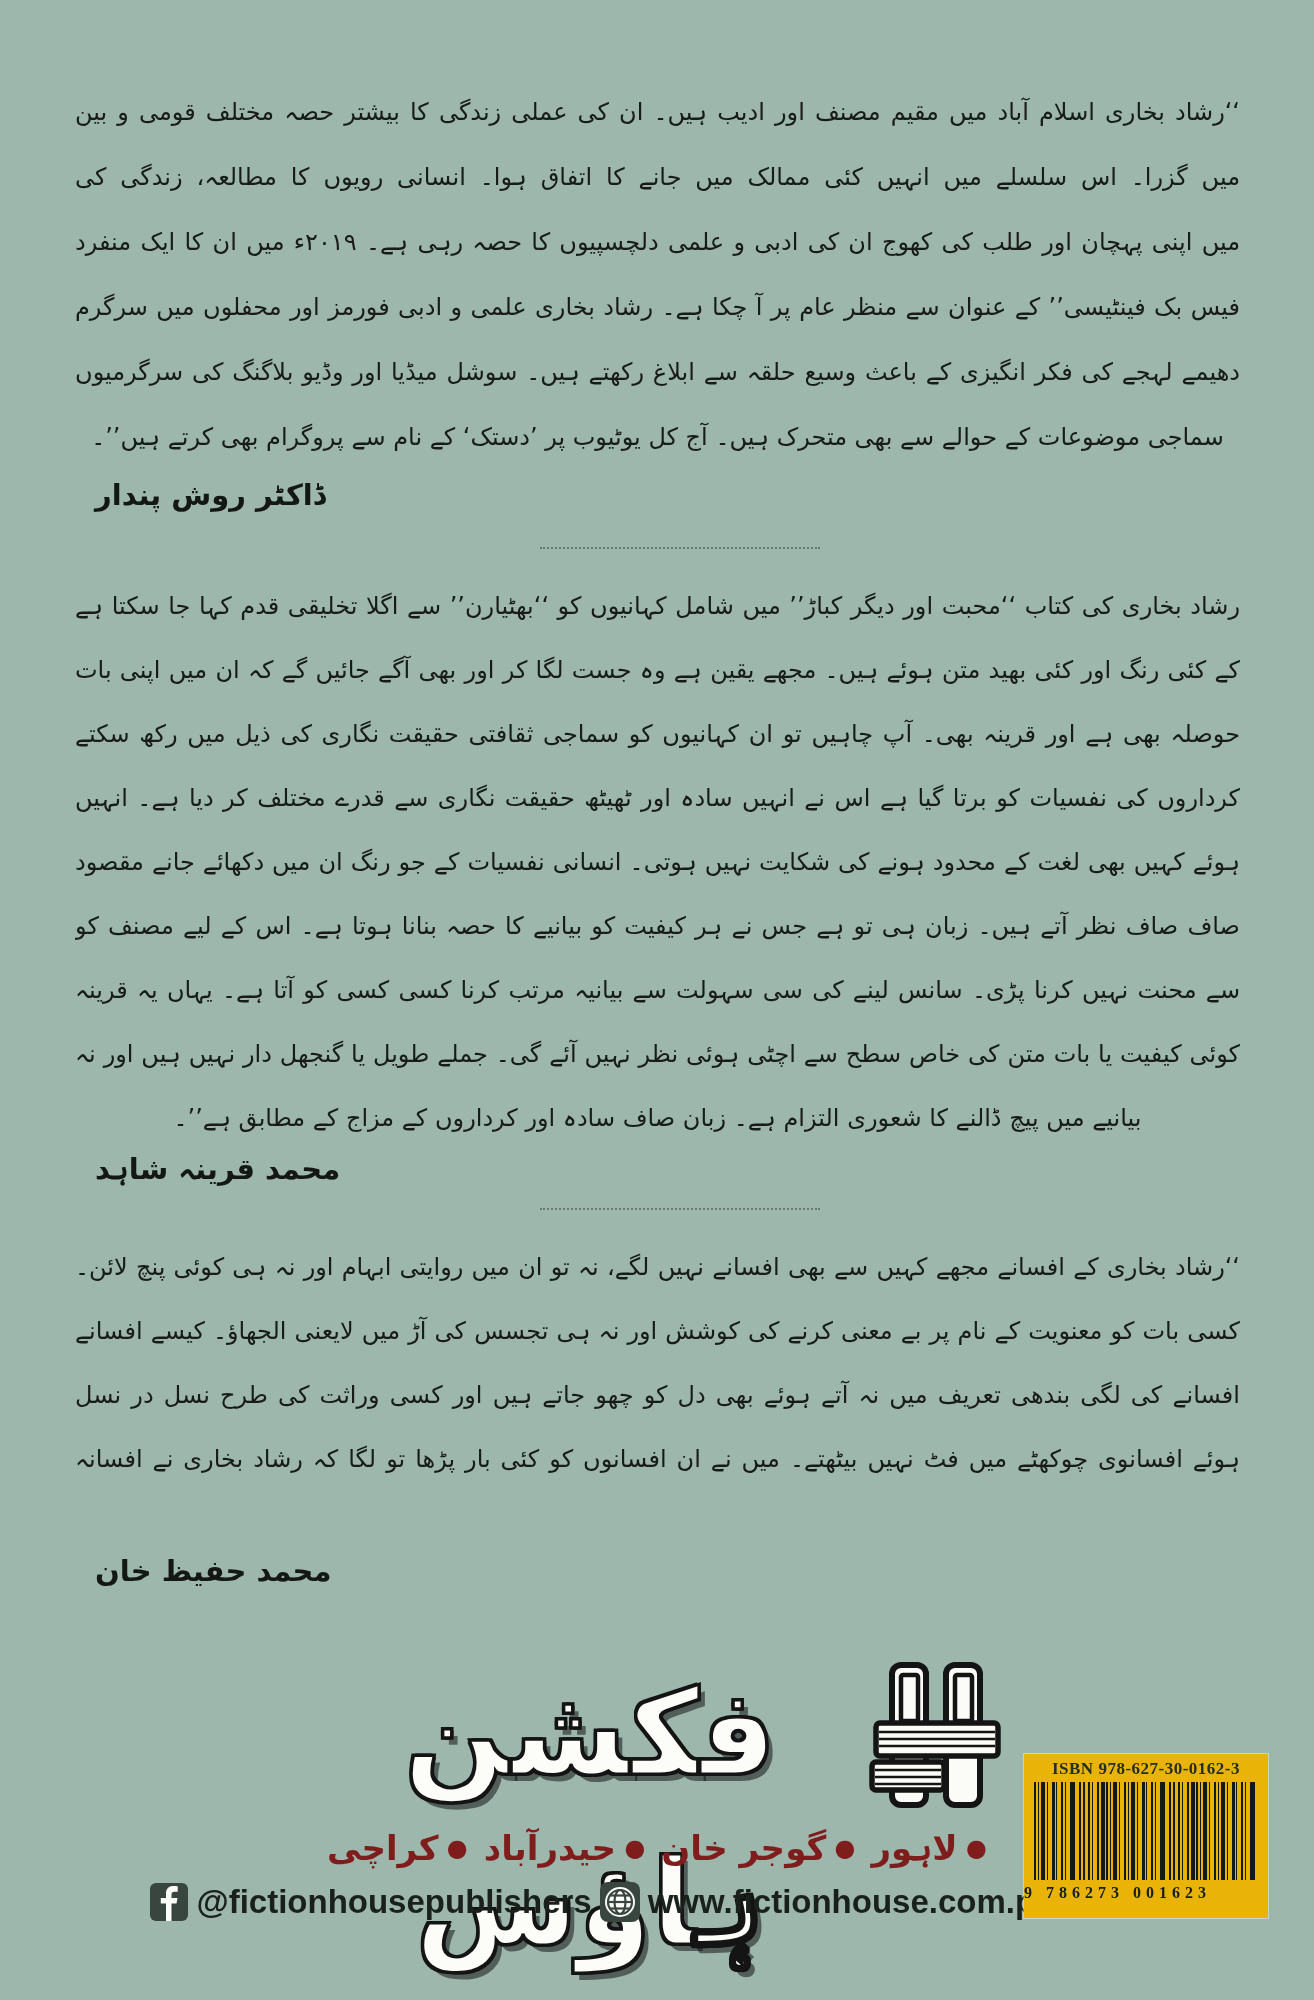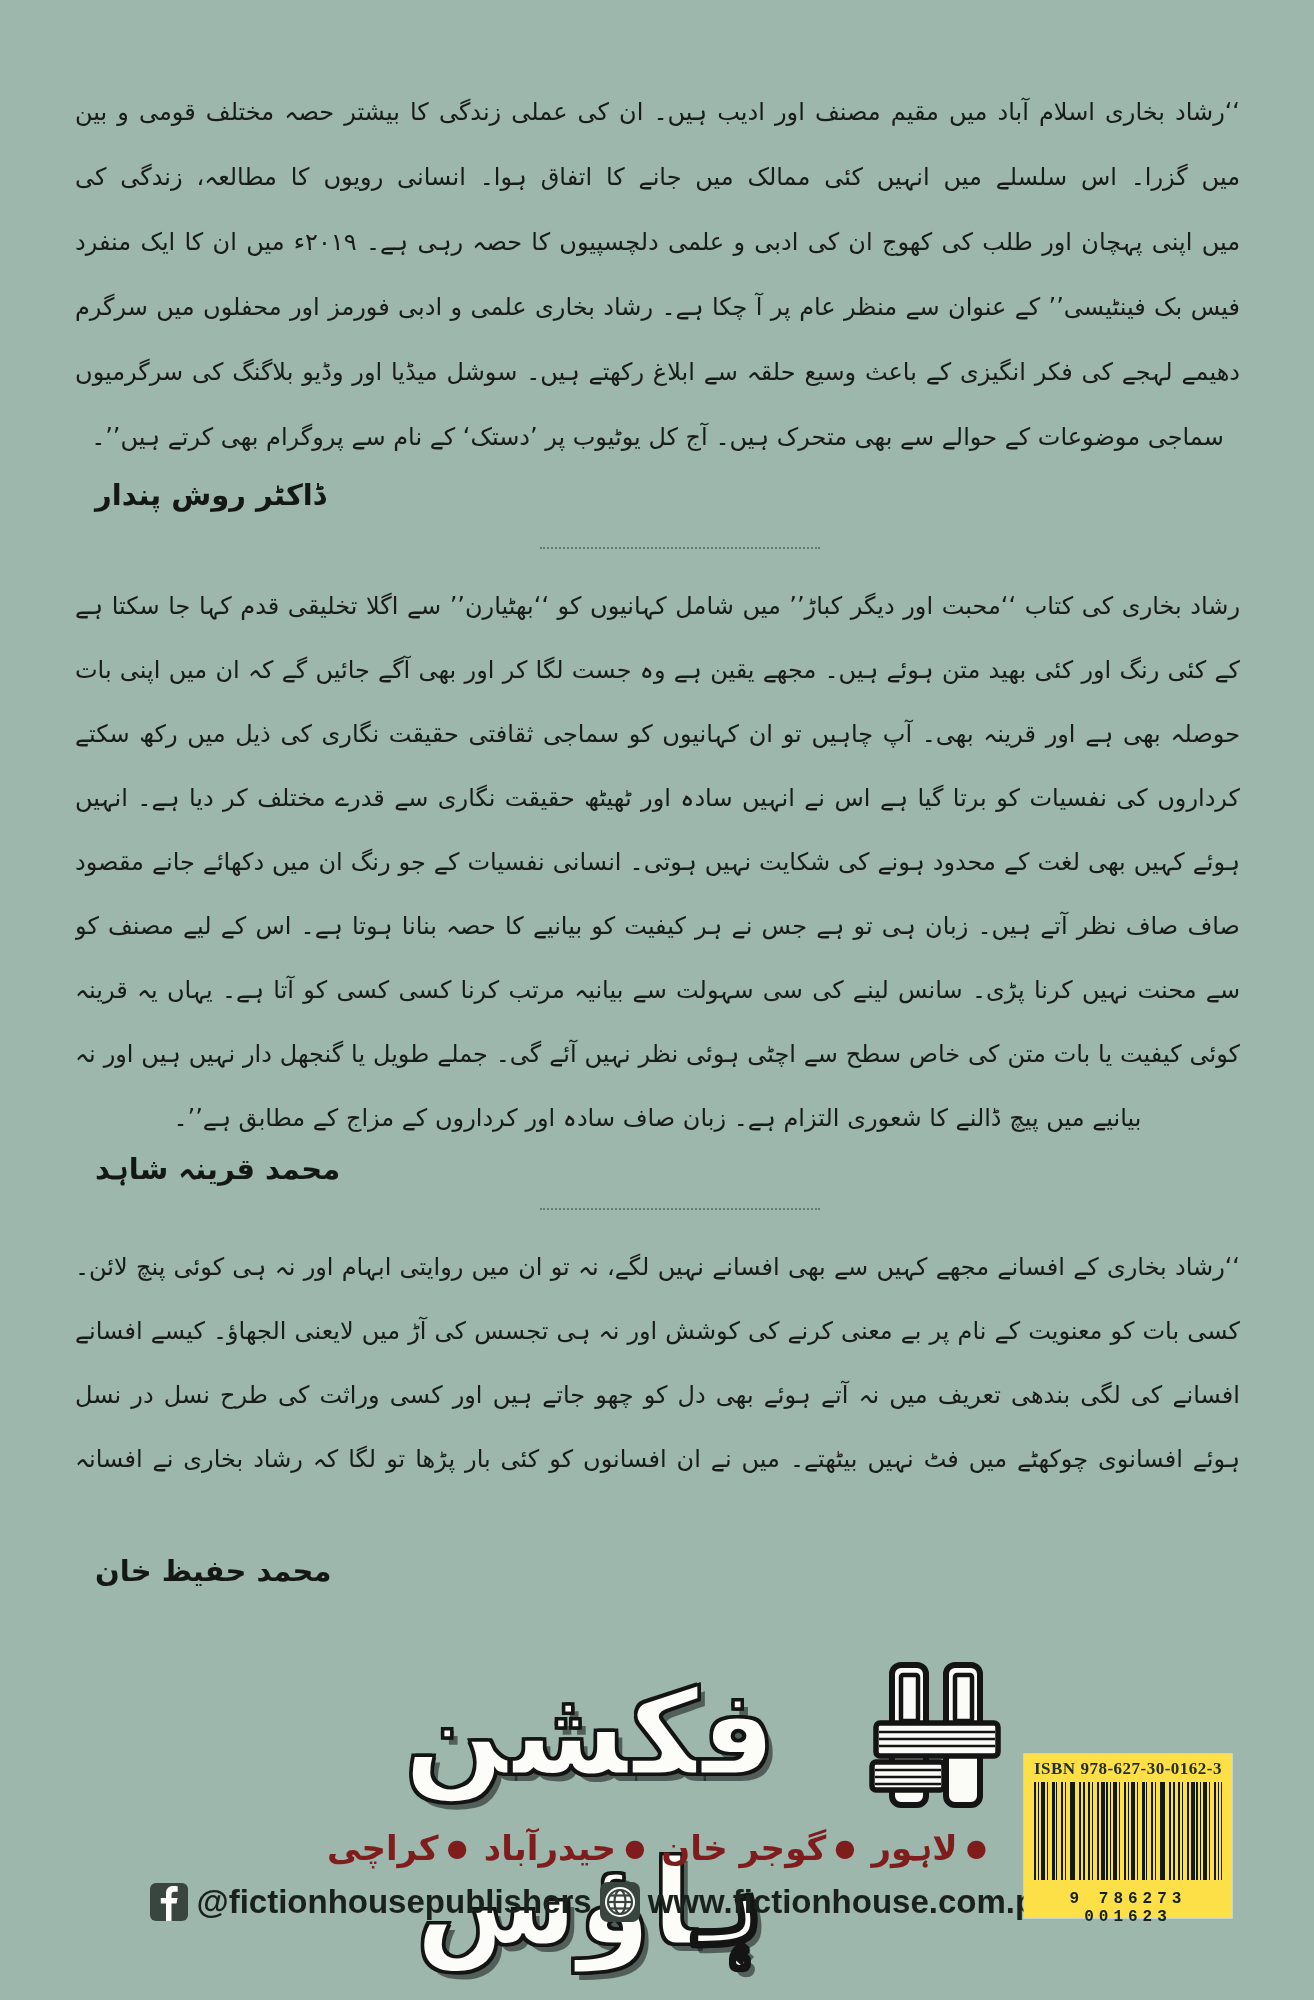--- a/index.html
+++ b/index.html
@@ -45,36 +45,36 @@
   .city::before{content:"● ";font-size:24px;vertical-align:4px;}
   .social{
     position:absolute;left:0;right:110px;top:1880px;height:44px;
     display:flex;justify-content:center;align-items:center;gap:8px;
     font-family:"Liberation Sans",sans-serif;font-weight:bold;
     font-size:33px;color:#1a211d;
   }
   .social .grp{display:flex;align-items:center;gap:8px;}
   
   .barcode{
-    position:absolute;left:1024px;top:1754px;width:208px;height:164px;
-    background:#fde047;box-shadow:0 0 0 1px rgba(255,255,255,.4);
+    position:absolute;left:1024px;top:1754px;width:244px;height:164px;
+    background:#eab308;box-shadow:0 0 0 1px rgba(255,255,255,.4);
   }
   .isbn-label{
     font-family:"Liberation Serif",serif;font-size:17px;font-weight:bold;
     text-align:center;padding-top:5px;color:#232e29;letter-spacing:.5px;
   }
   .bars{
     height:98px;margin:3px 10px 0;
     background-image:
       repeating-linear-gradient(90deg,#121a16 0 2px,transparent 2px 4px,#121a16 4px 5px,transparent 5px 9px),
       repeating-linear-gradient(90deg,transparent 0 7px,#121a16 7px 11px,transparent 11px 19px,#121a16 19px 21px,transparent 21px 30px);
   }
   .digits{
-    text-align:center;font-family:Liberation Mono, monospace;
-    font-size:16px;font-weight:bold;letter-spacing:5px;color:#16201b;margin-top:10px;
+    font-family:Liberation Serif, serif;
+    font-size:16px;font-weight:bold;letter-spacing:5px;color:#16201b;margin-top:4px;
   }
 </style>
 </head>
 <body>
 
 <div class="page">
 
   <div class="blurb" style="top:80px;">
       <div class="uline">‘‘رشاد بخاری اسلام آباد میں مقیم مصنف اور ادیب ہیں۔ ان کی عملی زندگی کا بیشتر حصہ مختلف قومی و بین الاقوامی ترقیاتی اداروں</div>
       <div class="uline">میں گزرا۔ اس سلسلے میں انہیں کئی ممالک میں جانے کا اتفاق ہوا۔ انسانی رویوں کا مطالعہ، زندگی کی خوبصورتیوں اور بدصورتیوں</div>

